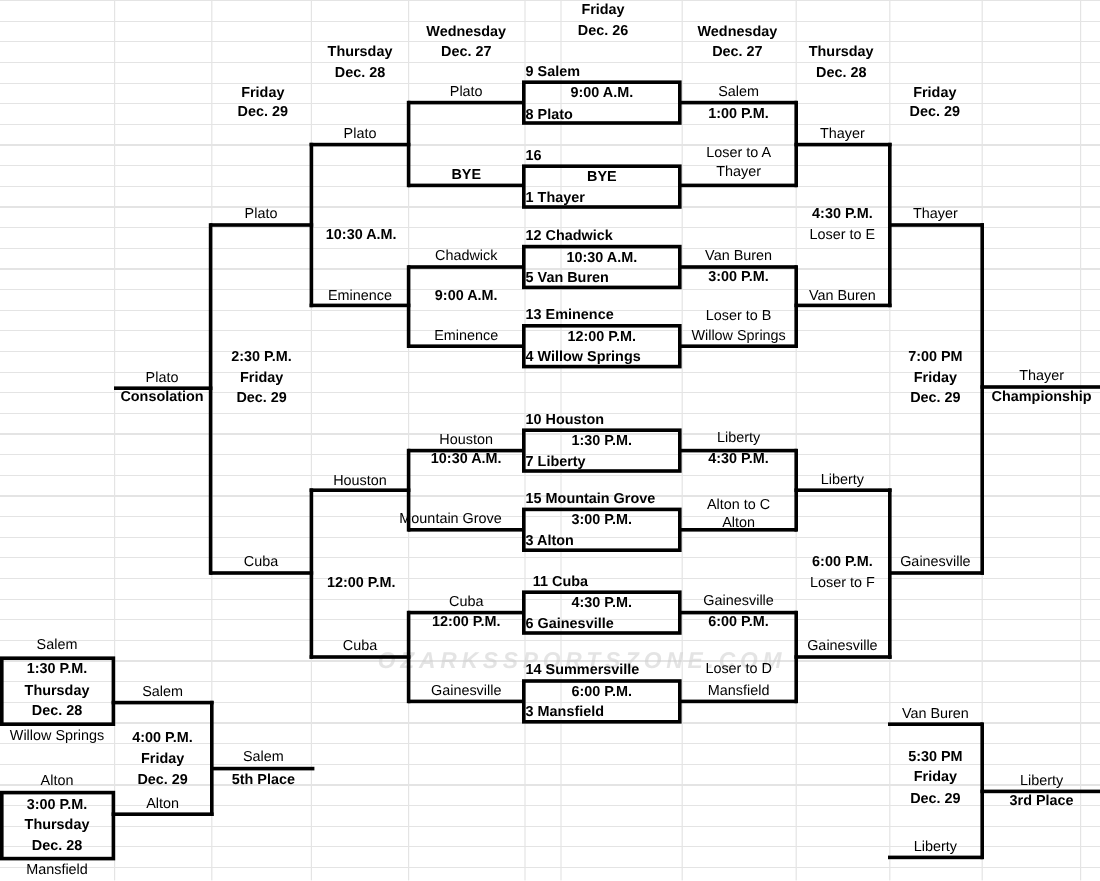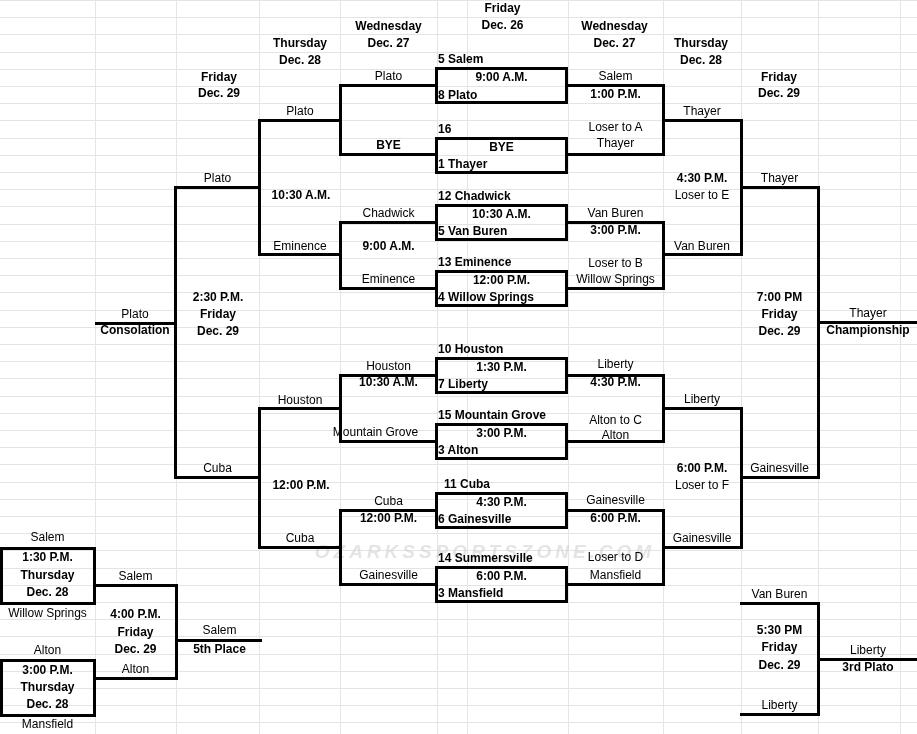--- a/index.html
+++ b/index.html
@@ -47,21 +47,21 @@
   <div class="t b" style="left:159px;top:71px;width:120px">Friday</div>
   <div class="t b" style="left:159px;top:87px;width:120px">Dec. 29</div>
   <div class="t b" style="left:556px;top:20px;width:117px">Wednesday</div>
   <div class="t b" style="left:556px;top:37px;width:117px">Dec. 27</div>
   <div class="t b" style="left:642px;top:37px;width:118px">Thursday</div>
   <div class="t b" style="left:642px;top:54px;width:118px">Dec. 28</div>
   <div class="t b" style="left:719px;top:71px;width:120px">Friday</div>
   <div class="t b" style="left:719px;top:87px;width:120px">Dec. 29</div>
 
   <div class="box" style="left:435px;top:67px;width:133px;height:37px"></div>
-  <div class="t b l" style="left:438px;top:53px;width:128px">5 Salem</div>
+  <div class="t b l" style="left:438px;top:53px;width:128px">9 Salem</div>
   <div class="t b" style="left:437px;top:71px;width:129px">9:00 A.M.</div>
   <div class="t b l" style="left:438px;top:89px;width:128px">8 Plato</div>
 
   <div class="box" style="left:435px;top:137px;width:133px;height:37px"></div>
   <div class="t b l" style="left:438px;top:123px;width:128px">16</div>
   <div class="t b" style="left:437px;top:141px;width:129px">BYE</div>
   <div class="t b l" style="left:438px;top:158px;width:128px">1 Thayer</div>
 
   <div class="box" style="left:435px;top:204px;width:133px;height:37px"></div>
   <div class="t b l" style="left:438px;top:190px;width:128px">12 Chadwick</div>
@@ -240,15 +240,15 @@
   <div class="t b" style="left:95px;top:643px;width:81px">Dec. 29</div>
   <div class="t" style="left:177px;top:624px;width:85px">Salem</div>
   <div class="t b" style="left:177px;top:643px;width:85px">5th Place</div>
 
   <div class="t" style="left:741px;top:588px;width:77px">Van Buren</div>
   <div class="t" style="left:741px;top:699px;width:77px">Liberty</div>
   <div class="t b" style="left:741px;top:624px;width:77px">5:30 PM</div>
   <div class="t b" style="left:741px;top:641px;width:77px">Friday</div>
   <div class="t b" style="left:741px;top:659px;width:77px">Dec. 29</div>
   <div class="t" style="left:819px;top:644px;width:98px">Liberty</div>
-  <div class="t b" style="left:819px;top:661px;width:98px">3rd Plato</div>
+  <div class="t b" style="left:819px;top:661px;width:98px">3rd Place</div>
 
 </div>
 
 </body></html>

